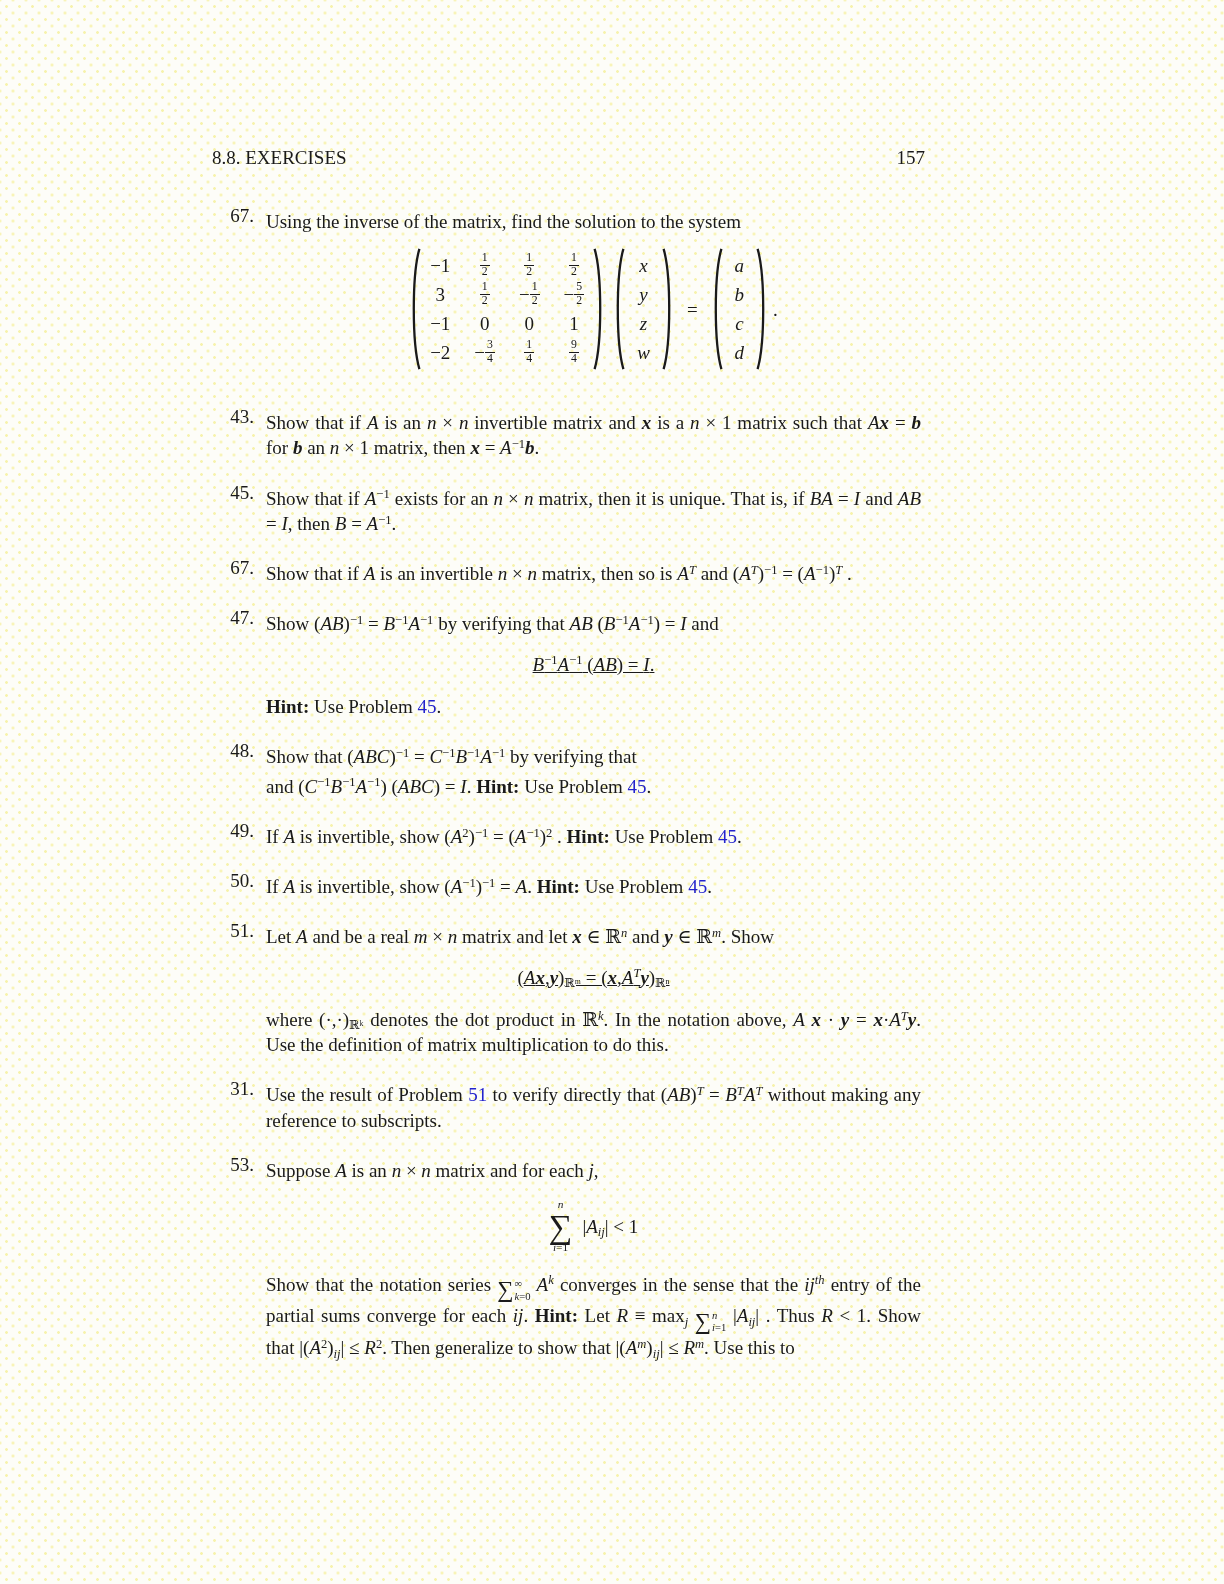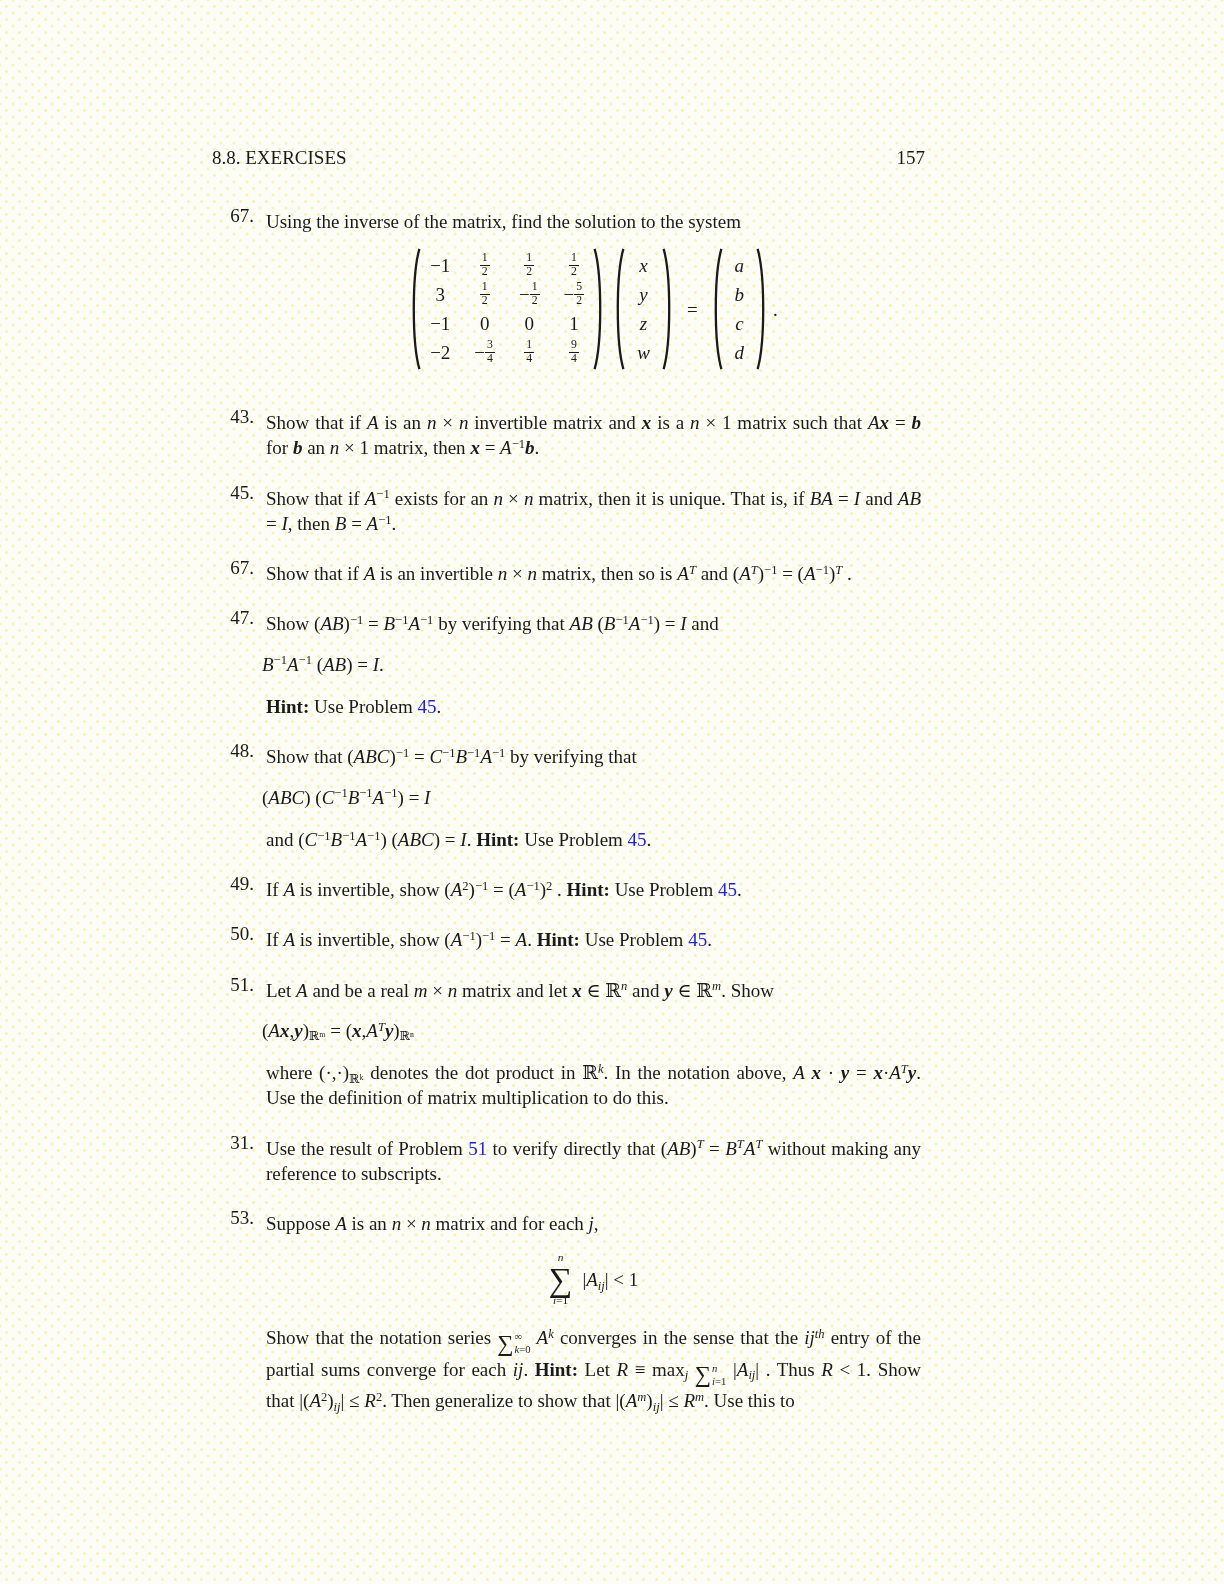--- a/index.html
+++ b/index.html
@@ -14,21 +14,21 @@
     font-family:"Liberation Serif","DejaVu Serif","DejaVu Sans",serif;
     font-size:19px;color:#1a1a1a;
   }
   .page{position:relative;width:1224px;height:1556px;}
   .hdr{display:flex;justify-content:space-between;padding:148px 299px 0 212px;line-height:1.1;}
   .content{padding:36px 299px 0 212px;}
   .exercise{display:flex;margin-bottom:17px;}
   .num{flex:0 0 50px;box-sizing:border-box;padding-right:8px;text-align:right;}
   .exbody{flex:1;min-width:0;text-align:justify;line-height:1.33;}
   .exbody .para{margin:4px;}
-  .disp{text-align:left;margin:15px 0 17px;}
+  .disp{text-align:center;margin:15px 0 17px;text-decoration:underline;}
 
   .run-r{}
   .run-i{font-style:italic;}
   .run-b{font-weight:700;}
   .run-bi{font-weight:700;font-style:italic;}
   .run-lnk{color:var(--link,#2323cc);cursor:pointer;}
   .run-sup,.run-supi{font-size:.66em;position:relative;top:-.5em;line-height:0;}
   .run-sub,.run-subi{font-size:.66em;position:relative;top:.28em;line-height:0;}
   .run-supi,.run-subi{font-style:italic;}
 
@@ -210,21 +210,20 @@
         <div class="exbody">
           <p class="para"><span class="run-r">Show (</span><span class="run-i">AB</span><span class="run-r">)</span><span class="run-sup">−1</span><span class="run-r"> = </span><span class="run-i">B</span><span class="run-sup">−1</span><span class="run-i">A</span><span class="run-sup">−1</span><span class="run-r"> by verifying that </span><span class="run-i">AB</span><span class="run-r"> (</span><span class="run-i">B</span><span class="run-sup">−1</span><span class="run-i">A</span><span class="run-sup">−1</span><span class="run-r">) = </span><span class="run-i">I</span><span class="run-r"> and</span></p>
           <div class="disp"><span class="run-i">B</span><span class="run-sup">−1</span><span class="run-i">A</span><span class="run-sup">−1</span><span class="run-r"> (</span><span class="run-i">AB</span><span class="run-r">) = </span><span class="run-i">I</span><span class="run-r">.</span></div>
           <p class="para"><span class="run-b">Hint: </span><span class="run-r">Use Problem </span><span class="run-lnk">45</span><span class="run-r">.</span></p>
         </div>
       </div>
       <div class="exercise">
         <span class="num">48.</span>
         <div class="exbody">
           <p class="para"><span class="run-r">Show that (</span><span class="run-i">ABC</span><span class="run-r">)</span><span class="run-sup">−1</span><span class="run-r"> = </span><span class="run-i">C</span><span class="run-sup">−1</span><span class="run-i">B</span><span class="run-sup">−1</span><span class="run-i">A</span><span class="run-sup">−1</span><span class="run-r"> by verifying that</span></p>
-          <div class="disp"><span class="run-r">(</span><span class="run-i">ABC</span><span class="run-r">) (</span><span class="run-i">C</span><span class="run-sup">−1</span><span class="run-i">B</span><span class="run-sup">−1</span><span class="run-i">A</span><span class="run-sup">−1</span><span class="run-r">) = </span><span class="run-i">I</span></div>
           <p class="para"><span class="run-r">and (</span><span class="run-i">C</span><span class="run-sup">−1</span><span class="run-i">B</span><span class="run-sup">−1</span><span class="run-i">A</span><span class="run-sup">−1</span><span class="run-r">) (</span><span class="run-i">ABC</span><span class="run-r">) = </span><span class="run-i">I</span><span class="run-r">. </span><span class="run-b">Hint: </span><span class="run-r">Use Problem </span><span class="run-lnk">45</span><span class="run-r">.</span></p>
         </div>
       </div>
       <div class="exercise">
         <span class="num">49.</span>
         <div class="exbody">
           <p class="para"><span class="run-r">If </span><span class="run-i">A</span><span class="run-r"> is invertible, show (</span><span class="run-i">A</span><span class="run-sup">2</span><span class="run-r">)</span><span class="run-sup">−1</span><span class="run-r"> = (</span><span class="run-i">A</span><span class="run-sup">−1</span><span class="run-r">)</span><span class="run-sup">2</span><span class="run-r"> . </span><span class="run-b">Hint: </span><span class="run-r">Use Problem </span><span class="run-lnk">45</span><span class="run-r">.</span></p>
         </div>
       </div>
       <div class="exercise">

